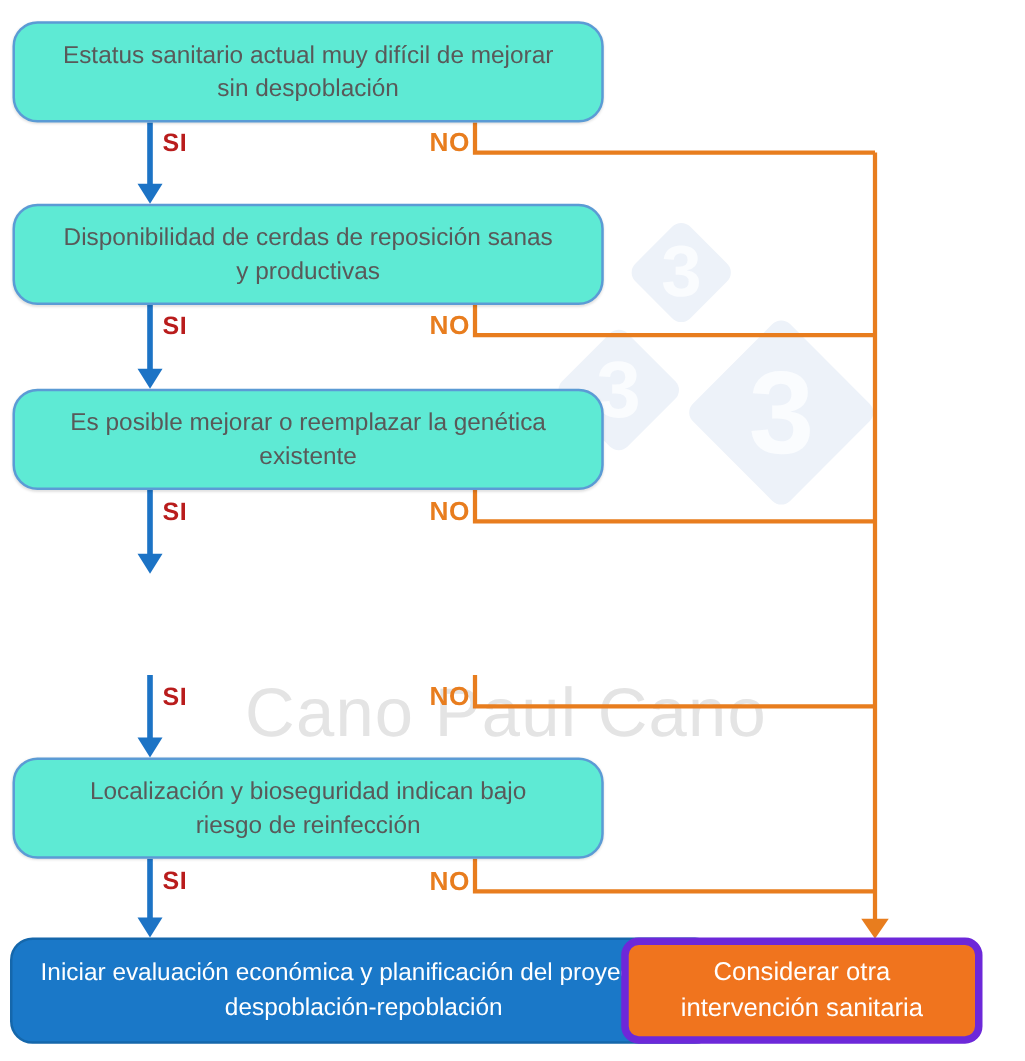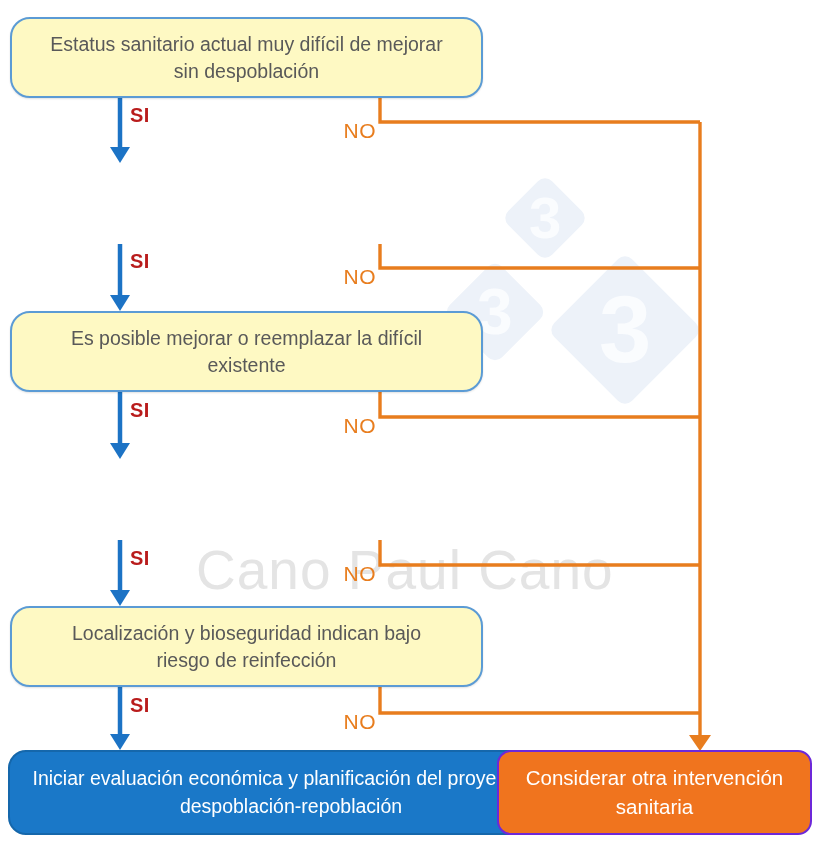--- a/index.html
+++ b/index.html
@@ -56,21 +56,21 @@
     pointer-events: none;
   }
 
   
   .decision-box {
     position: absolute;
     left: 10px;
     width: 473px;
     height: 81px;
     box-sizing: border-box;
-    background: #fef9c3;
+    background: #5eead4;
     border: 2px solid #5b9bd5;
     border-radius: 20px;
     display: flex;
     align-items: center;
     justify-content: center;
     text-align: center;
     padding: 0 34px;
     color: #595959;
     font-size: 19.5px;
     line-height: 1.35;
@@ -101,23 +101,23 @@
     width: 566px;
     background: #1a78c8;
     border: 2px solid #1567ab;
     border-radius: 18px;
     font-size: 19.5px;
     line-height: 1.4;
     padding: 0 10px;
   }
   .outcome-no {
     left: 497px;
-    width: 315px;
+    width: 289px;
     background: #f0741e;
-    border: 2px solid #6d28d9;
+    border: 6px solid #6d28d9;
     border-radius: 14px;
     font-size: 20.5px;
     line-height: 1.4;
     padding: 0 18px;
   }
 
   
   .yes-label {
     position: absolute;
     left: 130px;
@@ -128,24 +128,23 @@
     letter-spacing: 0.5px;
     z-index: 5;
   }
   .no-label {
     position: absolute;
     left: 326px;
     width: 50px;
     text-align: right;
     color: #e87d1e;
     font-size: 21px;
-    font-weight: normal;
+    font-weight: bold;
     letter-spacing: 0.5px;
     z-index: 5;
-    margin-top: 16px;
   }
   .y1 { top: 104px; } .y2 { top: 250px; } .y3 { top: 399px; } .y4 { top: 547px; } .y5 { top: 694px; }
   .n1 { top: 103px; } .n2 { top: 249px; } .n3 { top: 398px; } .n4 { top: 546px; } .n5 { top: 694px; }
 </style>
 </head>
 <body>
 
 <div class="canvas">
 
   <div class="logo-diamond diamond-small">
@@ -184,22 +183,25 @@
       <path d="M380,540 L380,565 L700,565"></path>
       <path d="M380,687 L380,713 L700,713"></path>
       <path d="M700,122 L700,736"></path>
     </g>
     <polygon points="689,735 711,735 700,751" fill="#e87d1e"></polygon>
   </svg>
 
   <div class="decision-box b1">
     <span>Estatus sanitario actual muy difícil de mejorar sin despoblación</span>
   </div>
+  <div class="decision-box b2">
+    <span>Disponibilidad de cerdas de reposición sanas y productivas</span>
+  </div>
   <div class="decision-box b3">
-    <span>Es posible mejorar o reemplazar la difícil existente</span>
+    <span>Es posible mejorar o reemplazar la genética existente</span>
   </div>
   <div class="decision-box b5">
     <span>Localización y bioseguridad indican bajo riesgo de reinfección</span>
   </div>
 
   <div class="yes-label y1">SI</div>
   <div class="yes-label y2">SI</div>
   <div class="yes-label y3">SI</div>
   <div class="yes-label y4">SI</div>
   <div class="yes-label y5">SI</div>

